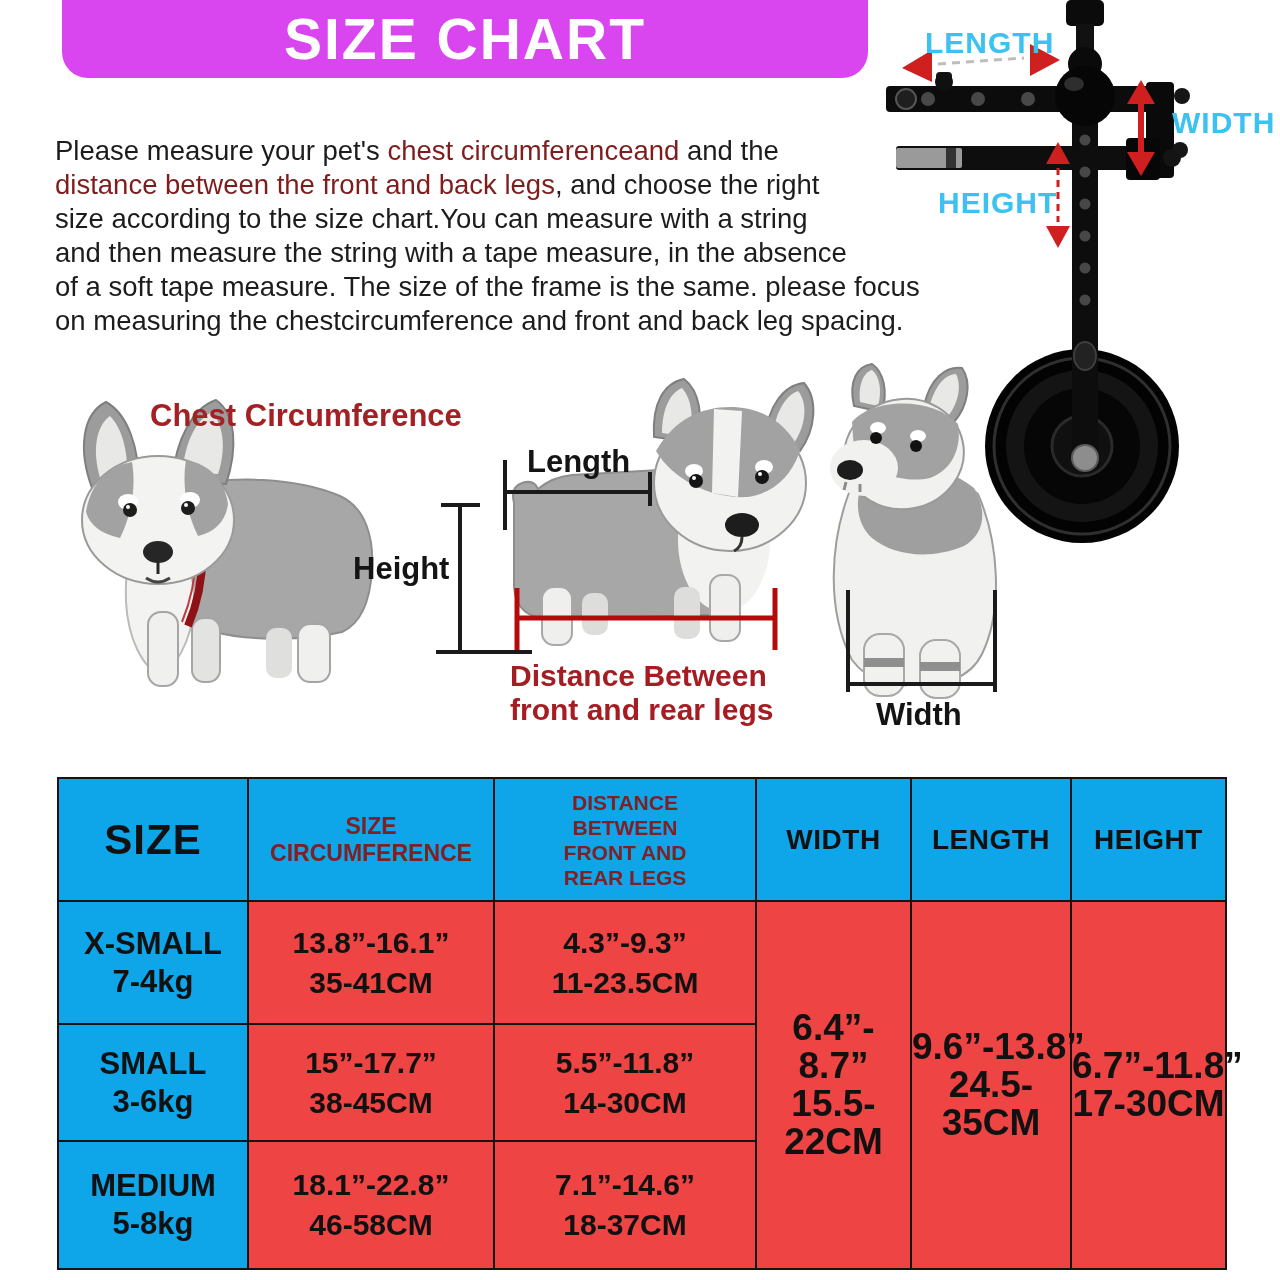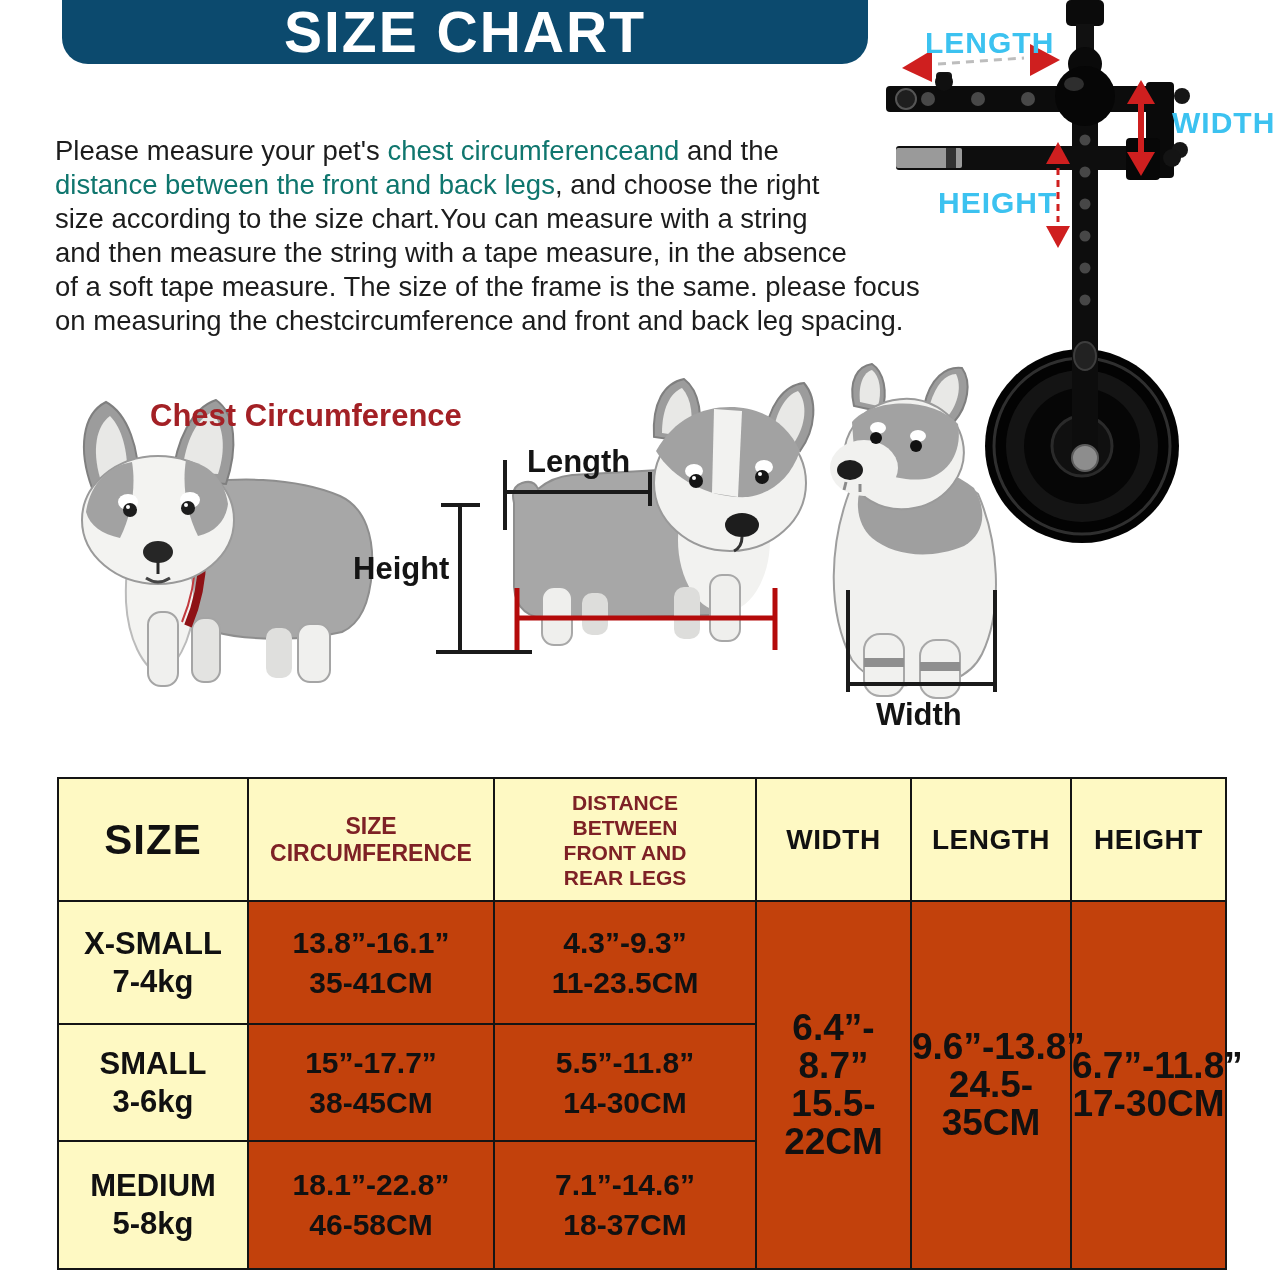--- a/index.html
+++ b/index.html
@@ -2,36 +2,36 @@
 <html><head>
 <meta charset="utf-8">
 <style>
   html,body{margin:0;padding:0;background:#fff;}
   .canvas{
     position:relative;width:1280px;height:1280px;overflow:hidden;background:#ffffff;
     font-family:"Liberation Sans", sans-serif;
   }
   
   .banner{
-    position:absolute;left:62px;top:0;width:806px;height:64px;
-    background:#0c4a6e;border-radius:0 0 26px 26px;
+    position:absolute;left:62px;top:0;width:806px;height:78px;
+    background:#d946ef;border-radius:0 0 26px 26px;
     display:flex;align-items:center;justify-content:center;
     color:#ffffff;font-size:57px;font-weight:800;letter-spacing:2px;
   }
   
   .reminder-heading{
     position:absolute;left:55px;top:88px;
     color:#2ba9e0;font-size:36px;font-weight:800;letter-spacing:.5px;
   }
   .reminder-text{
     position:absolute;left:55px;top:134px;width:1010px;
     font-size:27.5px;line-height:34px;color:#1c1c1c;
     white-space:pre-wrap;
   }
-  .reminder-text .red{color:#0f766e;}
+  .reminder-text .red{color:#7f1d1d;}
   
   .wheel-svg{position:absolute;left:880px;top:0;}
   .wheel-label{
     position:absolute;color:#3cc2f0;font-weight:800;font-size:30px;letter-spacing:1px;
   }
   .lbl-length{left:925px;top:26px;}
   .lbl-width{left:1172px;top:106px;}
   .lbl-height{left:938px;top:186px;}
   
   .dog-svg{position:absolute;}
@@ -47,22 +47,22 @@
   .lbl-dwidth{left:876px;top:697px;font-size:31px;color:#141414;}
   
   table.size-table{
     position:absolute;left:57px;top:777px;width:1168px;height:491px;
     border-collapse:collapse;table-layout:fixed;
   }
   table.size-table td,table.size-table th{
     border:2.5px solid #141414;text-align:center;vertical-align:middle;
     white-space:pre-line;padding:0;
   }
-  .cyan{background:#fef9c3;}
-  .white-cell{background:#c2410c;}
+  .cyan{background:#0ea5e9;}
+  .white-cell{background:#ef4444;}
   th.h-size{font-size:42px;font-weight:700;color:#111;letter-spacing:1px;}
   th.h-red{font-size:23px;font-weight:800;color:#7e2125;line-height:27px;}
   th.h-red.h-dist{font-size:21px;line-height:25px;}
   th.h-black{font-size:28px;font-weight:800;color:#111;letter-spacing:.5px;}
   td.size-cell{font-size:31px;font-weight:800;color:#111;line-height:38px;}
   td.data-cell{font-size:30px;font-weight:800;color:#111;line-height:40px;}
   td.merged-cell{font-size:37px;font-weight:800;color:#111;line-height:38px;}
   tr.r-head{height:123px;}
   tr.r-1{height:123px;}
   tr.r-2{height:117px;}
@@ -246,20 +246,22 @@
     <g stroke="#1a1a1a" stroke-width="4">
       <line x1="848" y1="684" x2="995" y2="684"></line>
       <line x1="848" y1="590" x2="848" y2="692"></line>
       <line x1="995" y1="590" x2="995" y2="692"></line>
     </g>
   </svg>
 
   <div class="diagram-label lbl-chest">Chest Circumference</div>
   <div class="diagram-label lbl-dlength">Length</div>
   <div class="diagram-label lbl-dheight">Height</div>
+  <div class="diagram-label lbl-distance">Distance Between
+front and rear legs</div>
   <div class="diagram-label lbl-dwidth">Width</div>
 
   <table class="size-table">
     <colgroup>
       <col style="width:190px">
         <col style="width:246px">
         <col style="width:262px">
       <col style="width:155px">
         <col style="width:160px">
         <col style="width:155px">

